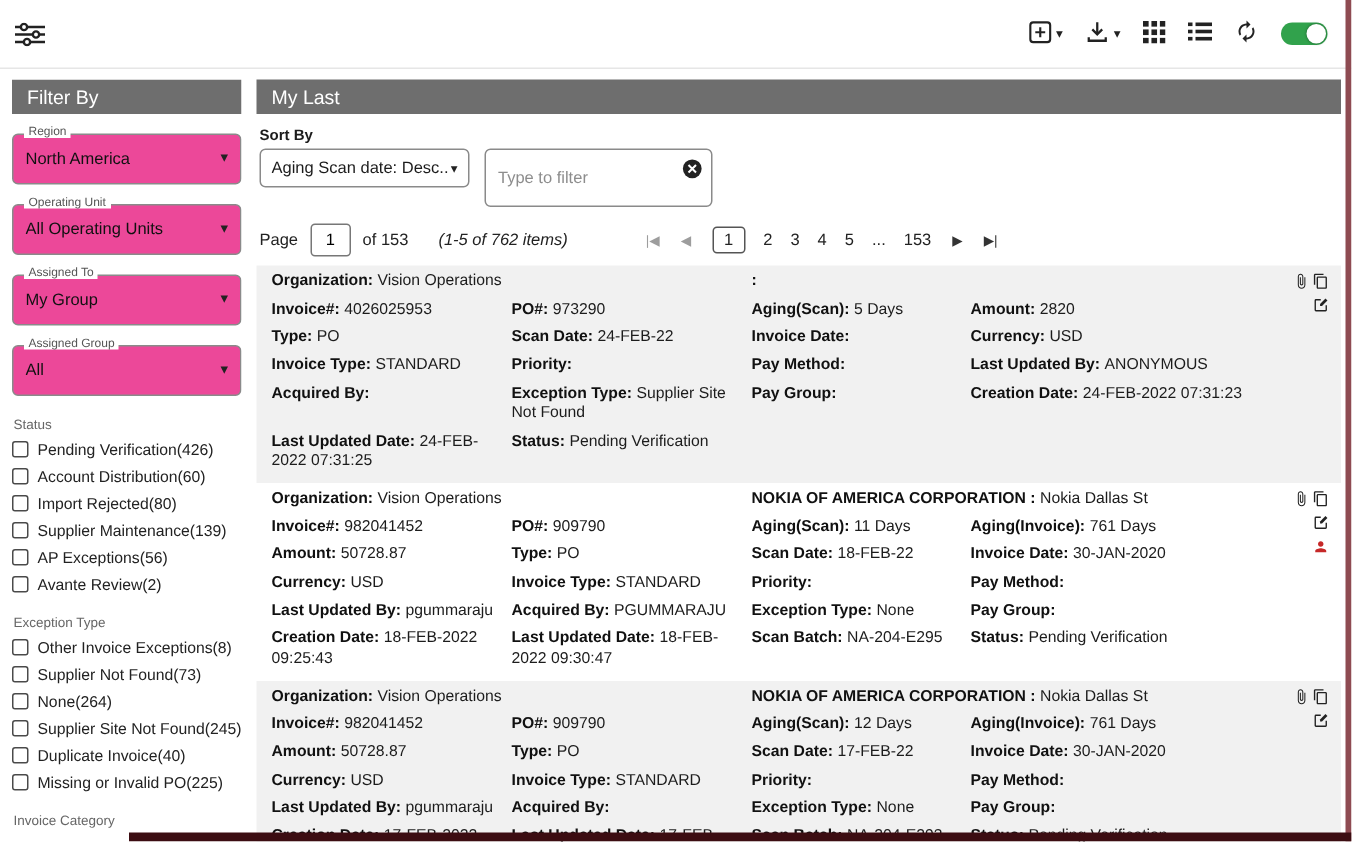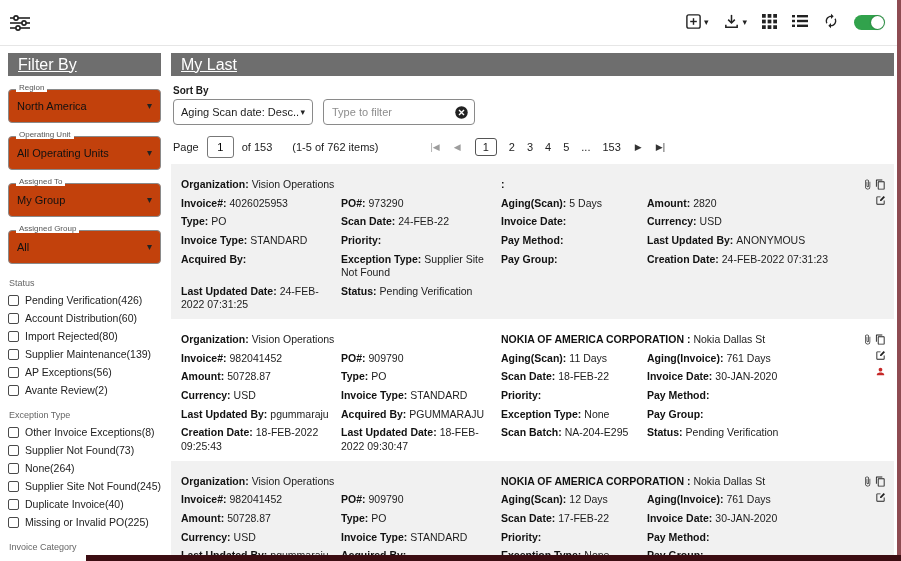--- a/index.html
+++ b/index.html
@@ -8,54 +8,54 @@
 
   .topbar { height:46px; display:flex; align-items:center; justify-content:space-between; padding:0 16px 0 10px; border-bottom:1px solid #e6e6e6; }
   .topbar-right { display:flex; align-items:center; gap:15px; }
   .tb-btn { display:flex; align-items:center; gap:2px; background:none; border:none; cursor:pointer; padding:0; }
   .caret { font-size:9px; color:#222; line-height:1; }
   .toggle { width:31px; height:15px; border-radius:8px; background:#31a24c; position:relative; cursor:pointer; }
   .toggle .knob { position:absolute; right:1px; top:1px; width:13px; height:13px; border-radius:50%; background:#fff; box-shadow:0 0 2px rgba(0,0,0,.45); }
 
   .layout { display:flex; padding:7px 0 0 8px; gap:10px; height:508px; }
   .sidebar { width:153px; flex:none; overflow:hidden; }
-  .panel-header { background:#6e6e6e; color:#fff; font-size:16px; padding:0 10px; height:23px; display:flex; align-items:center;text-decoration:underline; }
-
-  .dd { position:relative; border:1px solid #8a8a8a; border-radius:4px; height:34px; margin-top:13px; display:flex; align-items:center; justify-content:space-between; padding:0 8px; cursor:pointer; background:#c2410c; }
+  .panel-header { background:#6e6e6e; color:#fff; font-size:13px; padding:0 10px; height:23px; display:flex; align-items:center; }
+
+  .dd { position:relative; border:1px solid #8a8a8a; border-radius:4px; height:34px; margin-top:13px; display:flex; align-items:center; justify-content:space-between; padding:0 8px; cursor:pointer; background:#ec4899; }
   .dd-label { position:absolute; top:-7px; left:7px; background:#fff; font-size:8px; color:#555; padding:0 3px; white-space:nowrap; }
   .dd-value { font-size:11px; color:#111; white-space:nowrap; overflow:hidden; }
   .dd .caret { font-size:10px; }
 
   .section-title { font-size:9px; color:#666; margin:14px 0 4px 1px; }
-  .check-item { display:flex; align-items:flex-end; gap:6px; margin:6px 0; cursor:pointer; }
+  .check-item { display:flex; align-items:flex-start; gap:6px; margin:6px 0; cursor:pointer; }
   .checkbox { width:11px; height:11px; border:1.5px solid #4a4a4a; border-radius:2px; flex:none; background:#fff; }
   .check-label { font-size:10.5px; color:#222; white-space:nowrap; }
 
   .main { flex:1; min-width:0; padding-right:7px; }
   .sort-label { font-size:10px; font-weight:bold; margin:9px 0 3px 2px; }
   .controls { display:flex; gap:10px; margin-left:2px; }
   .sort-dd { width:140px; height:26px; border:1px solid #8a8a8a; border-radius:4px; display:flex; align-items:center; justify-content:space-between; padding:0 7px; font-size:11px; cursor:pointer; background:#fff; }
   .sort-dd .sd-val { white-space:nowrap; overflow:hidden; }
   .filter-wrap { position:relative; width:152px; }
-  .filter-input { width:100%; height:26px; border:1px solid #8a8a8a; border-radius:4px; font-size:11px; padding:0 26px 0 8px; font-family:inherit; color:#333; }
+  .filter-input { width:100%; height:39px; border:1px solid #8a8a8a; border-radius:4px; font-size:11px; padding:0 26px 0 8px; font-family:inherit; color:#333; }
   .filter-input::placeholder { color:#8d8d8d; }
   .clear-btn { position:absolute; right:6px; top:6px; width:15px; height:15px; border:none; background:none; padding:0; cursor:pointer; }
 
   .pag-row { display:flex; align-items:center; font-size:11px; margin:11px 0 6px 2px; color:#222; }
   .page-input { width:27px; height:22px; border:1px solid #777; border-radius:3px; text-align:center; font-size:11px; margin:0 8px; font-family:inherit; }
-  .items-text { margin-left:20px; }
+  .items-text { margin-left:20px;font-style:italic; }
   .pager { display:flex; align-items:center; gap:14px; margin-left:52px; }
   .pager-btn { background:none; border:none; font-size:9px; cursor:pointer; padding:0; color:#333; }
   .pager-btn.disabled { color:#9d9d9d; }
   .page-list { display:flex; align-items:center; gap:12px; }
   .page-num { cursor:pointer; font-size:11px; color:#222; }
   .page-num.current { border:1px solid #555; border-radius:3px; padding:2px 7px; }
   .page-num.dots { cursor:default; }
 
-  .card { display:flex; padding:14px 8px 2px 10px; }
+  .card { display:flex; padding:4px 8px 2px 10px; }
   .card.alt { background:#f1f1f1; }
   .card-grid { flex:1; display:grid; grid-template-columns:150px 150px 136px 1fr; column-gap:10px; align-content:start; font-size:10.5px; }
   .cell { margin-bottom:5px; line-height:1.3; min-height:13px; }
   .cell b { color:#111; }
   .flabel, .org-label, .sup-name { margin-right:3px; }
   .org { grid-column:1 / 3; }
   .supplier { grid-column:3 / 5; }
   .card-icons { width:28px; flex:none; padding-top:1px; }
   .icon-row { display:flex; gap:2px; justify-content:flex-end; margin-bottom:5px; }
   .cicon { display:inline-flex; cursor:pointer; }

